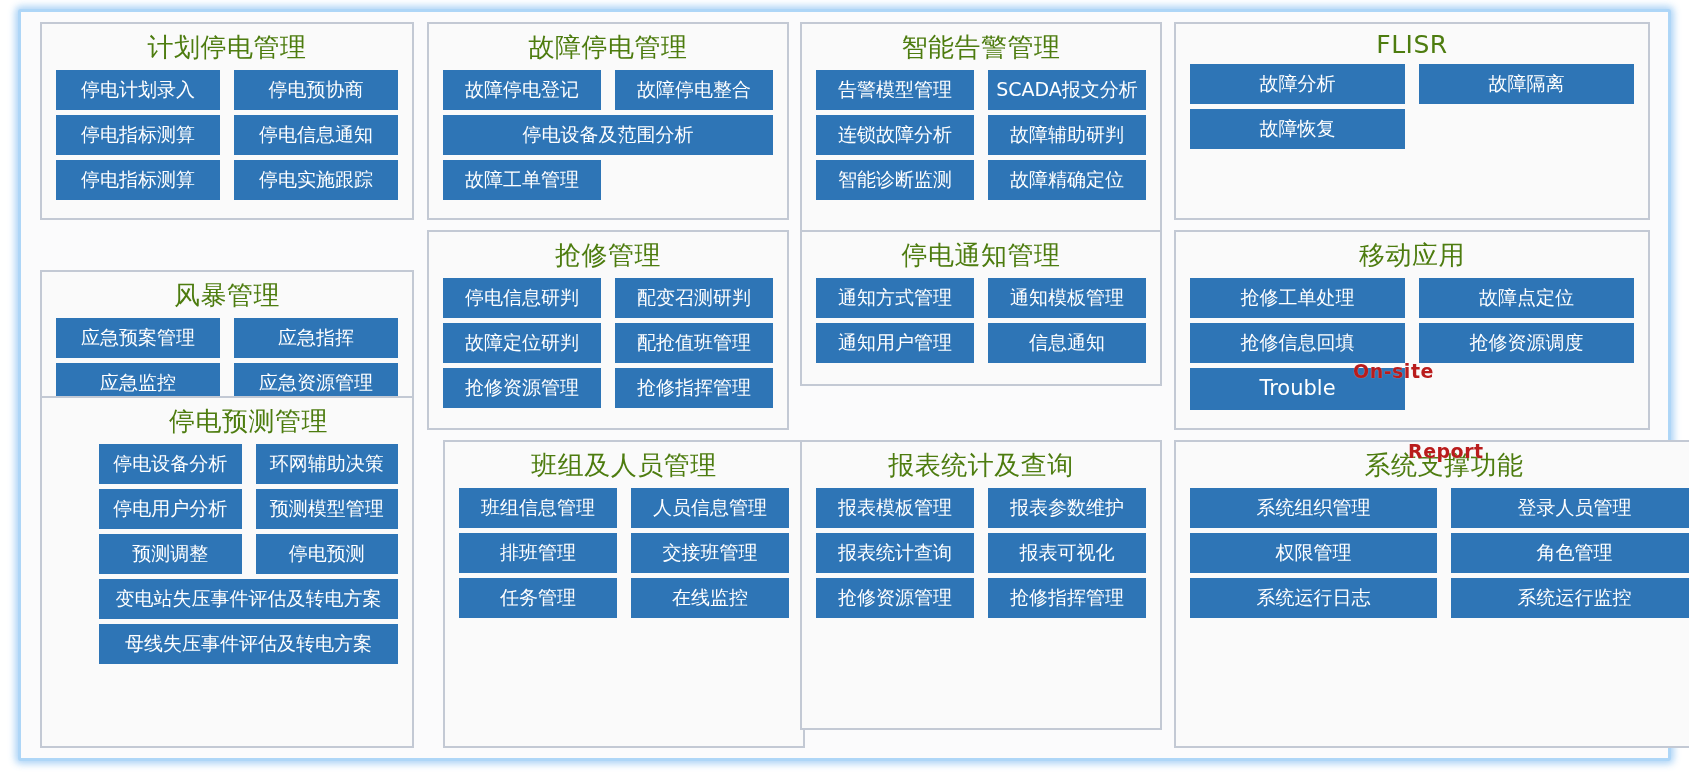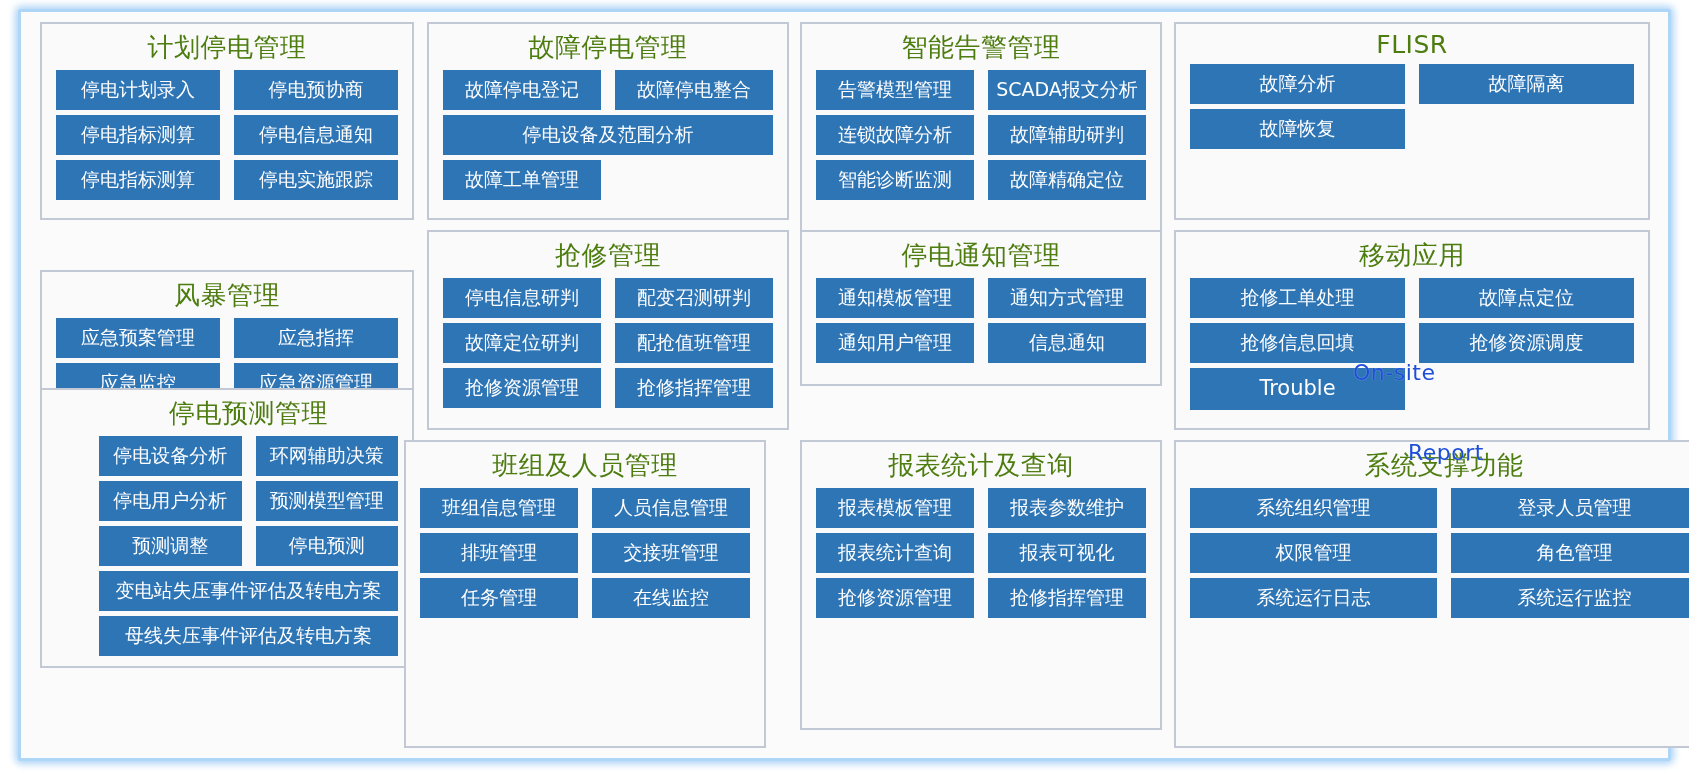--- a/index.html
+++ b/index.html
@@ -68,23 +68,23 @@
     cursor: pointer;
     user-select: none;
   }
   .btn.half  { width: calc(50% - 7px); }
   .btn.full  { width: 100%; }
   .btn.latin { font-size: 21px; }
 
   
   .overlay-text {
     position: absolute;
-    color: #1d4ed8;
-    font-size: 22px;
-    font-weight: normal;
+    color: #b91c1c;
+    font-size: 19px;
+    font-weight: bold;
     letter-spacing: 0.5px;
     white-space: nowrap;
     pointer-events: none;
     text-shadow: 0 0 1px rgba(255,255,255,0.6);
   }
   #ov-onsite { left: 1353px; top: 360px; }
   #ov-report { left: 1408px; top: 440px; }
 </style>
 </head>
 <body>
@@ -148,50 +148,50 @@
           <div class="btn half">配变召测研判</div>
           <div class="btn half">故障定位研判</div>
           <div class="btn half">配抢值班管理</div>
           <div class="btn half">抢修资源管理</div>
           <div class="btn half">抢修指挥管理</div>
         </div>
       </div>
       <div class="panel" style="left: 760px; top: 208px; width: 362px; height: 156px;">
         <div class="panel-title">停电通知管理</div>
         <div class="btns">
+          <div class="btn half">通知方式管理</div>
           <div class="btn half">通知模板管理</div>
-          <div class="btn half">通知方式管理</div>
           <div class="btn half">通知用户管理</div>
           <div class="btn half">信息通知</div>
         </div>
       </div>
       <div class="panel" style="left: 1134px; top: 208px; width: 476px; height: 200px;">
         <div class="panel-title">移动应用</div>
         <div class="btns">
           <div class="btn half">抢修工单处理</div>
           <div class="btn half">故障点定位</div>
           <div class="btn half">抢修信息回填</div>
           <div class="btn half">抢修资源调度</div>
           <div class="btn half latin">Trouble</div>
         </div>
       </div>
-      <div class="panel" style="left: 0px; top: 366px; width: 374px; height: 280px; padding-left: 43px;">
+      <div class="panel" style="left: 0px; top: 374px; width: 374px; height: 352px; padding-left: 43px;">
         <div class="panel-title">停电预测管理</div>
         <div class="btns">
           <div class="btn half">停电设备分析</div>
           <div class="btn half">环网辅助决策</div>
           <div class="btn half">停电用户分析</div>
           <div class="btn half">预测模型管理</div>
           <div class="btn half">预测调整</div>
           <div class="btn half">停电预测</div>
           <div class="btn full">变电站失压事件评估及转电方案</div>
           <div class="btn full">母线失压事件评估及转电方案</div>
         </div>
       </div>
-      <div class="panel" style="left: 364px; top: 418px; width: 362px; height: 308px;">
+      <div class="panel" style="left: 403px; top: 418px; width: 362px; height: 308px;">
         <div class="panel-title">班组及人员管理</div>
         <div class="btns">
           <div class="btn half">班组信息管理</div>
           <div class="btn half">人员信息管理</div>
           <div class="btn half">排班管理</div>
           <div class="btn half">交接班管理</div>
           <div class="btn half">任务管理</div>
           <div class="btn half">在线监控</div>
         </div>
       </div>

